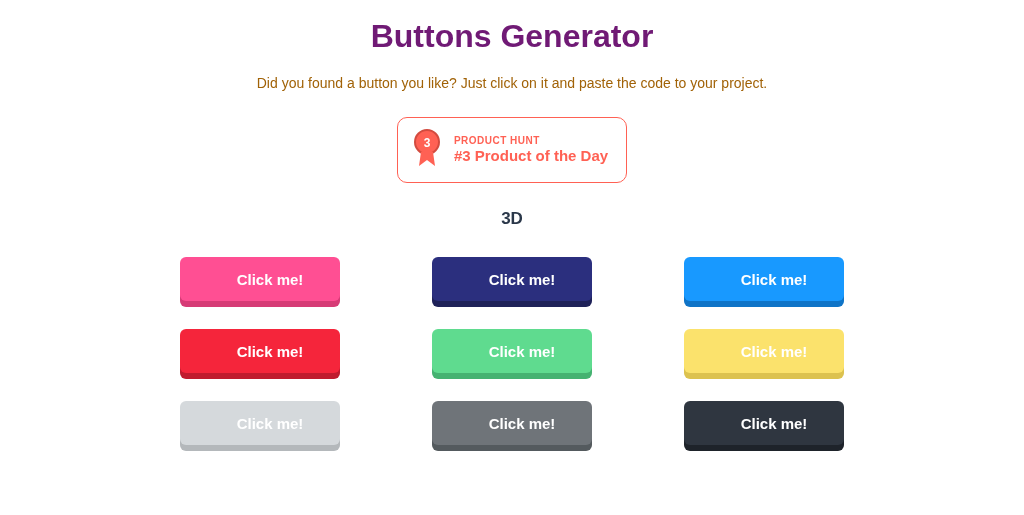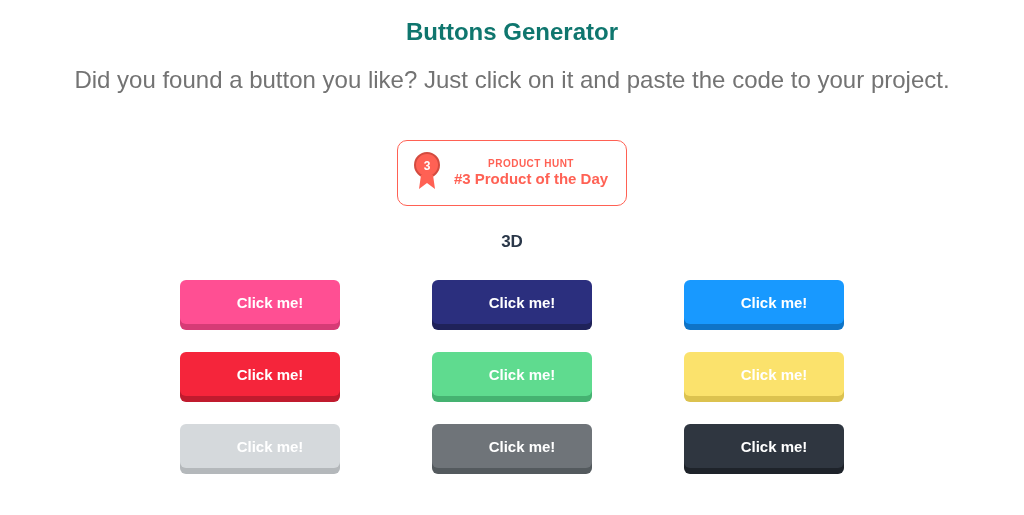--- a/index.html
+++ b/index.html
@@ -11,29 +11,29 @@
       font-family: -apple-system, BlinkMacSystemFont, "Segoe UI", Helvetica, Arial, sans-serif;
       background: #fff;
       width: 1024px;
       height: 515px;
       display: flex;
       flex-direction: column;
       align-items: center;
       padding-top: 18px;
     }
     .title {
-      font-size: 24px;
+      font-size: 32px;
       font-weight: 600;
-      color: #0f766e;
+      color: #701a75;
       margin-bottom: 20px;
     }
     .subtitle {
-      font-size: 24px;
-      color: #737373;
-      margin-bottom: 46px;
+      font-size: 14px;
+      color: #a16207;
+      margin-bottom: 26px;
     }
     .badge {
       display: flex;
       align-items: center;
       border: 1px solid #ff6154;
       border-radius: 10px;
       padding: 10px 18px 10px 14px;
       margin-bottom: 26px;
       cursor: pointer;
     }
@@ -43,21 +43,20 @@
     .badge-text {
       display: flex;
       flex-direction: column;
       line-height: 1.2;
     }
     .badge-top {
       font-size: 10px;
       font-weight: 700;
       letter-spacing: 0.5px;
       color: #ff6154;
-      text-align: center;
     }
     .badge-bottom {
       font-size: 15px;
       font-weight: 700;
       color: #ff6154;
     }
     .section-title {
       font-size: 17px;
       font-weight: 600;
       color: #2a3749;

